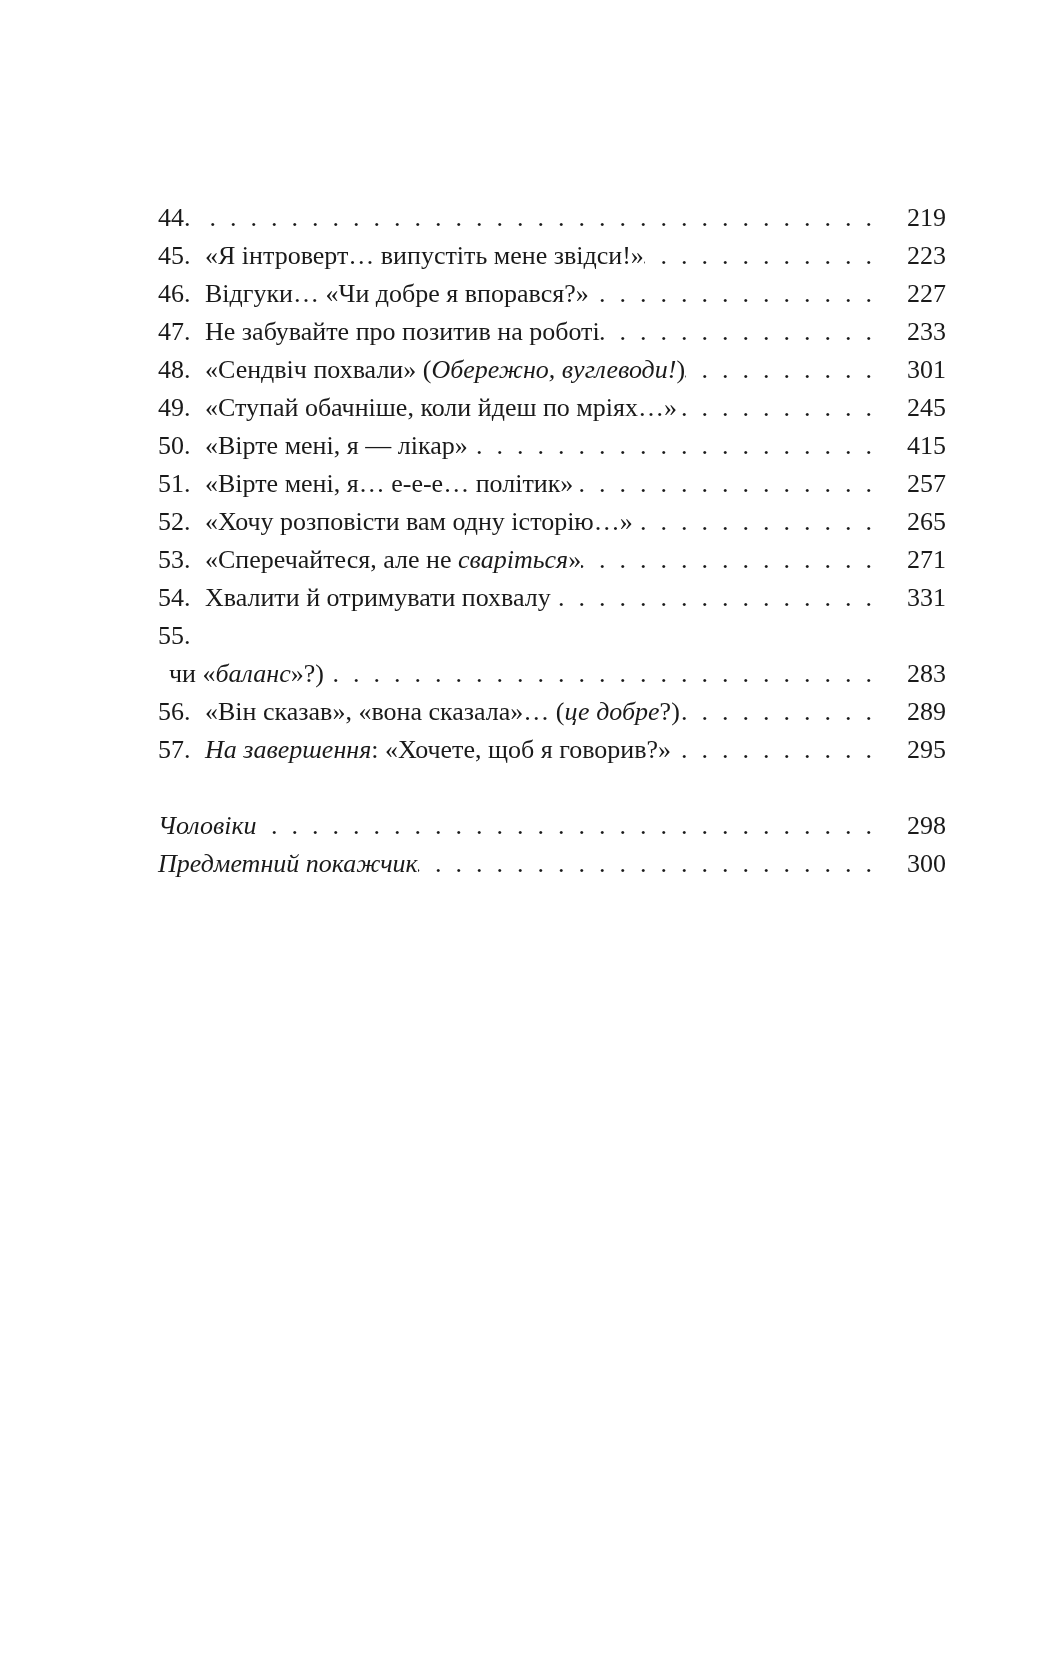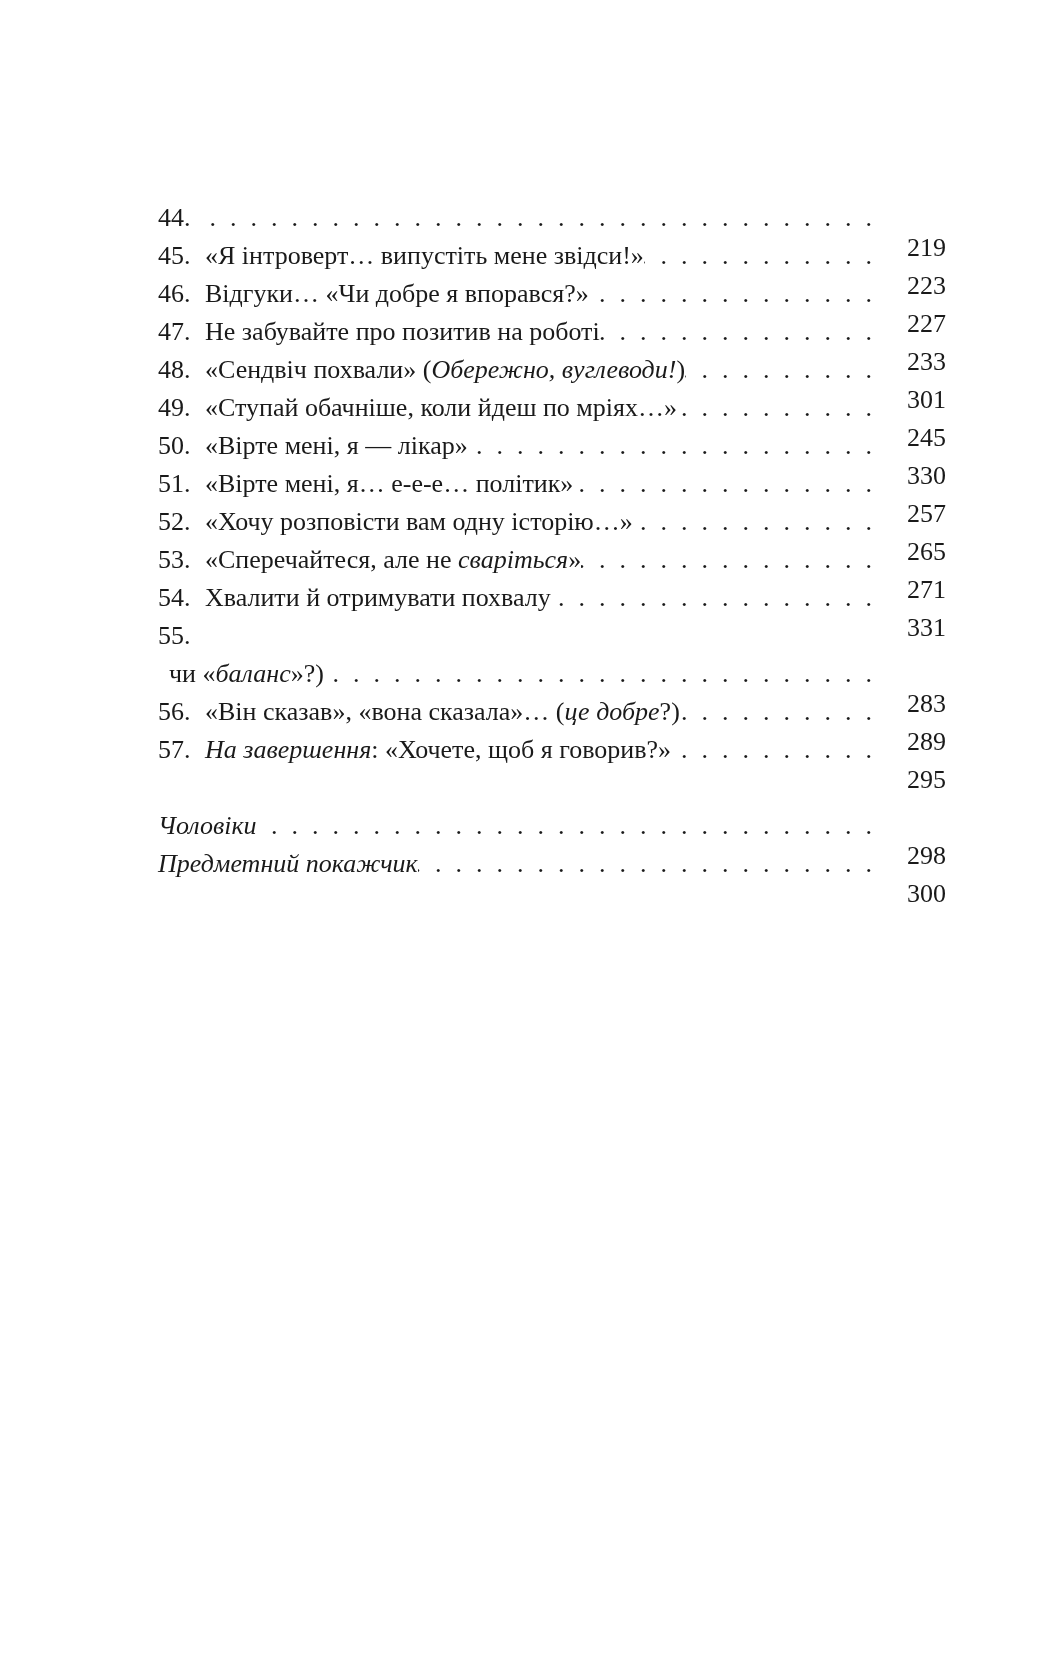--- a/index.html
+++ b/index.html
@@ -13,21 +13,21 @@
     overflow: hidden;
   }
   .toc {
     position: absolute;
     left: 158px;
     top: 199px;
     width: 788px;
   }
   .toc-row {
     display: flex;
-    align-items: flex-start;
+    align-items: flex-end;
     height: 38px;
     line-height: 38px;
     font-size: 26px;
     white-space: nowrap;
   }
   .num  { flex: 0 0 47px; }
   .cont { padding-left: 11px; }
   .txt  { flex: 0 0 auto; white-space: pre; }
   .txt i { }
   .leader {
@@ -85,21 +85,21 @@
         <div class="toc-row">
           <span class="num">49.</span>
           <span class="txt"><span>«Ступай обачніше, коли йдеш по мріях…»</span></span>
           <span class="leader">............................................................</span>
           <span class="page">245</span>
         </div>
         <div class="toc-row">
           <span class="num">50.</span>
           <span class="txt"><span>«Вірте мені, я — лікар»</span></span>
           <span class="leader">............................................................</span>
-          <span class="page">330</span>
+          <span class="page">415</span>
         </div>
         <div class="toc-row">
           <span class="num">51.</span>
           <span class="txt"><span>«Вірте мені, я… е-е-е… політик»</span></span>
           <span class="leader">............................................................</span>
           <span class="page">257</span>
         </div>
         <div class="toc-row">
           <span class="num">52.</span>
           <span class="txt"><span>«Хочу розповісти вам одну історію…»</span></span>

